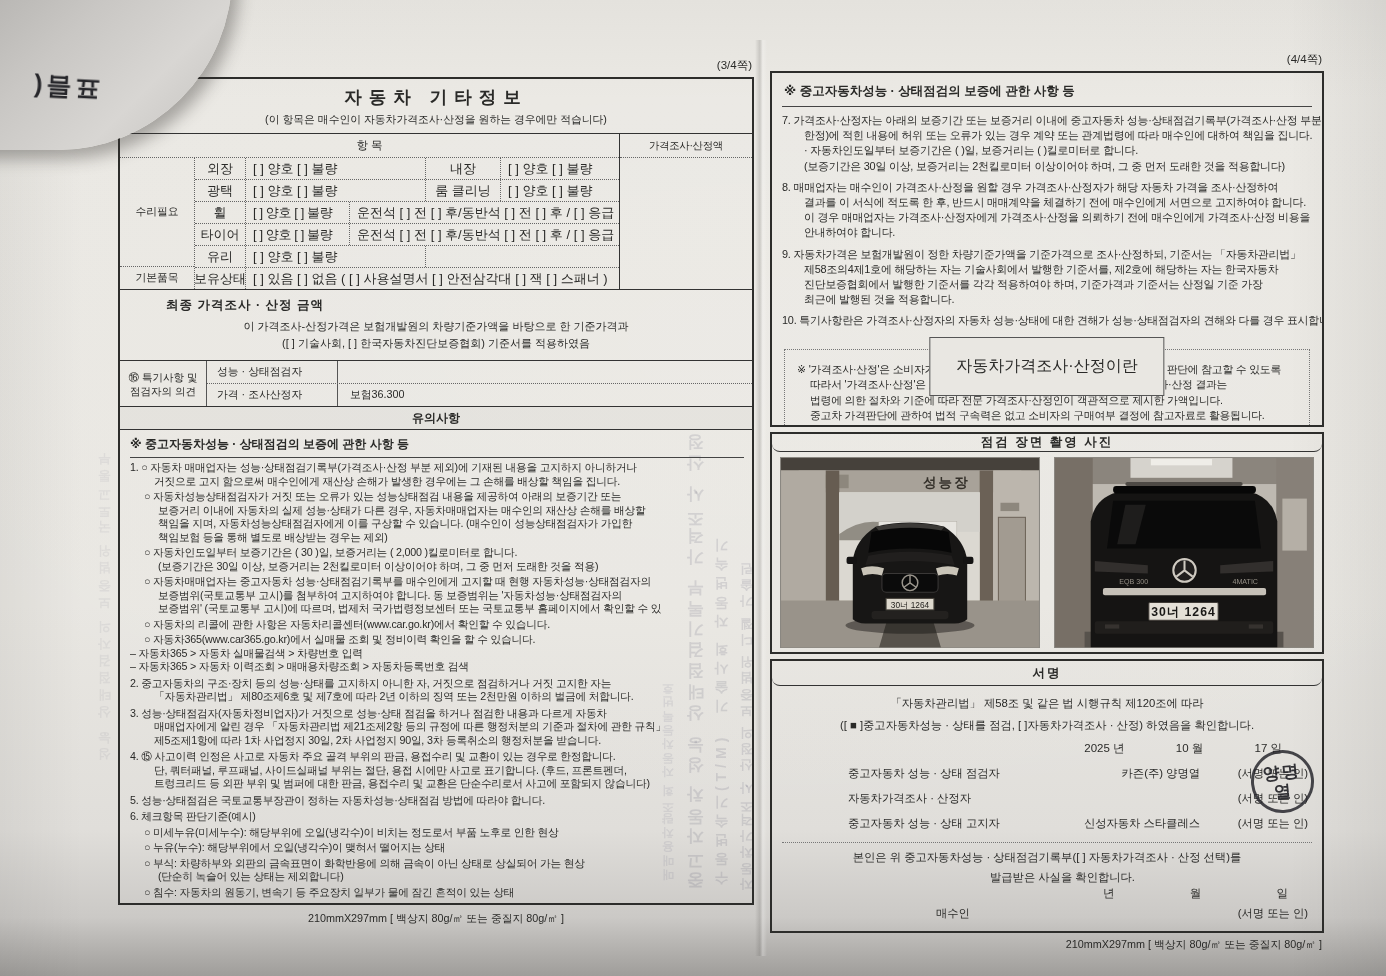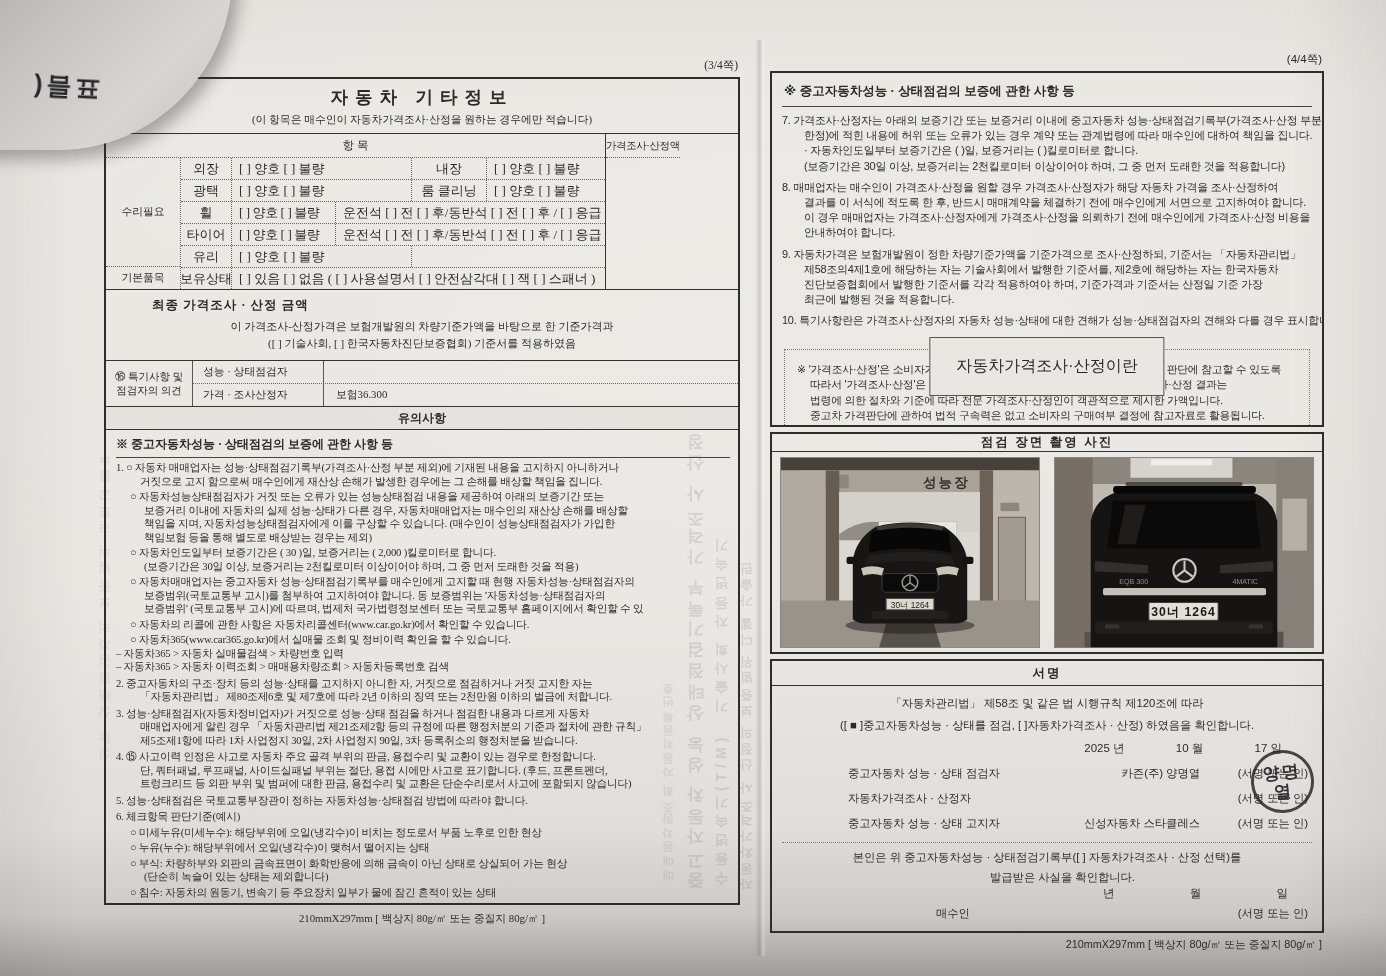--- a/index.html
+++ b/index.html
@@ -31,21 +31,21 @@
     white-space:nowrap;overflow:hidden;font-weight:bold;
     color:rgba(72,72,104,0.15);filter:blur(0.6px);
   }
   .bleed div:nth-of-type(1){left:684px;top:120px;height:780px;font-size:17px;letter-spacing:4px;}
   .bleed div:nth-of-type(2){left:712px;top:195px;height:700px;font-size:14px;letter-spacing:5px;}
   .bleed div:nth-of-type(3){left:738px;top:300px;height:600px;font-size:13px;letter-spacing:3px;}
   .bleed div:nth-of-type(4){left:96px;top:250px;height:520px;font-size:13px;letter-spacing:4px;color:rgba(72,72,104,0.08);}
   .bleed div:nth-of-type(5){left:660px;top:430px;height:460px;font-size:12px;letter-spacing:2px;color:rgba(72,72,104,0.10);}
   
   .page{position:absolute;}
-  .page3{left:104px;top:58px;width:636px;font-family:Liberation Serif, serif;}
+  .page3{left:118px;top:58px;width:636px;}
   .page4{left:770px;top:52px;width:554px;}
   .plabel{text-align:right;font-size:11.5px;margin-bottom:4px;padding-right:2px;}
   .pbox{border:2px solid #2d2d2b;height:828px;box-sizing:border-box;display:flex;flex-direction:column;overflow:hidden;}
   
   .ptitle{text-align:center;padding-top:6px;font-size:17.5px;font-weight:bold;letter-spacing:7px;}
   .psub{text-align:center;font-size:10.8px;padding:4px 0 6px;}
   
   .tbl{display:flex;border-top:1.6px solid #333;border-bottom:1.6px solid #333;}
   .tbl-main{flex:1;display:flex;flex-direction:column;}
   .th-item{height:23px;line-height:23px;text-align:center;font-size:11.5px;border-bottom:1px dotted #666;}
@@ -57,21 +57,21 @@
   .col-rest{flex:1;display:flex;flex-direction:column;}
   .trow{display:flex;align-items:stretch;height:21px;border-bottom:1px dotted #666;font-size:13px;white-space:nowrap;}
   .trow:last-child{border-bottom:none;}
   .trow span{display:flex;align-items:center;}
   .ti{width:50px;justify-content:center;border-right:1px dotted #666;}
   .tc{padding-left:7px;text-align:right;}
   .w170{width:172px;border-right:1px dotted #666;}
   .w95{width:96px;border-right:1px dotted #666;letter-spacing:-0.4px;}
   .tm{width:74px;justify-content:center;border-right:1px dotted #666;}
   .fx{flex:1;}
-  .col-price{width:132px;border-left:1.6px solid #333;display:flex;flex-direction:row;}
+  .col-price{width:132px;border-left:1.6px solid #333;display:flex;flex-direction:column;}
   .th-price{height:23px;line-height:23px;text-align:center;font-size:10.4px;border-bottom:1px dotted #666;letter-spacing:-0.3px;}
   .price-empty{flex:1;}
   
   .final{border-bottom:1.6px solid #333;padding:4px 0 8px;}
   .final-title{font-weight:bold;font-size:12.5px;margin:3px 0 4px 46px;letter-spacing:1px;}
   .final-line{text-align:center;font-size:11px;line-height:17px;}
   
   .opinion{display:flex;border-bottom:1.6px solid #333;}
   .op-label{width:86px;border-right:1px solid #555;font-size:10.5px;text-align:center;display:flex;flex-direction:column;justify-content:center;line-height:14px;padding:4px 0;}
   .op-rows{flex:1;display:flex;flex-direction:column;}
@@ -94,21 +94,21 @@
   .rbox{border:2px solid #2d2d2b;box-sizing:border-box;margin-bottom:5px;overflow:hidden;}
   .rb1{height:356px;padding:6px 10px 8px;}
   .rhead{font-weight:bold;font-size:12.5px;padding:4px 2px 6px;border-bottom:1.2px solid #444;margin-bottom:5px;white-space:nowrap;}
   .rln{font-size:10.9px;line-height:15.2px;white-space:nowrap;letter-spacing:-0.2px;}
   .rln.n{margin-top:6px;}
   .rln.c{margin-left:22px;}
   .pib{position:relative;border:1.5px dotted #777;margin:20px 2px 0;padding:12px 12px 8px;}
   .pib-label{position:absolute;top:-13px;left:50%;transform:translateX(-50%);border:1px solid #555;background:#e9e7e2;padding:18px 26px;font-size:16px;white-space:nowrap;}
   .pi-line{font-size:10.8px;line-height:15.6px;white-space:nowrap;letter-spacing:-0.2px;}
   .pi-line.cont{margin-left:13px;}
-  .rbar{height:24px;display:flex;align-items:center;justify-content:center;font-weight:bold;font-size:12.5px;border-bottom:1.4px solid #333;letter-spacing:2px;}
+  .rbar{height:24px;display:flex;align-items:center;justify-content:center;font-weight:bold;font-size:12.5px;border-bottom:1.4px solid #333;letter-spacing:2px;border-radius:8px;}
   .rb2{height:222px;display:flex;flex-direction:column;}
   .photos{flex:1;display:flex;gap:14px;padding:5px 8px 8px;}
   .photo{flex:1;height:100%;}
   .rb3{height:274px;display:flex;flex-direction:column;}
   .sigbody{position:relative;flex:1;}
   .sig-law{text-align:center;font-size:11.3px;margin-top:10px;}
   .sig-confirm{text-align:center;font-size:11.3px;margin-top:7px;}
   .sig-date{text-align:right;padding-right:40px;font-size:11.5px;margin-top:8px;}
   .sig-date span{margin-left:48px;}
   .sigrows{margin-top:5px;}

